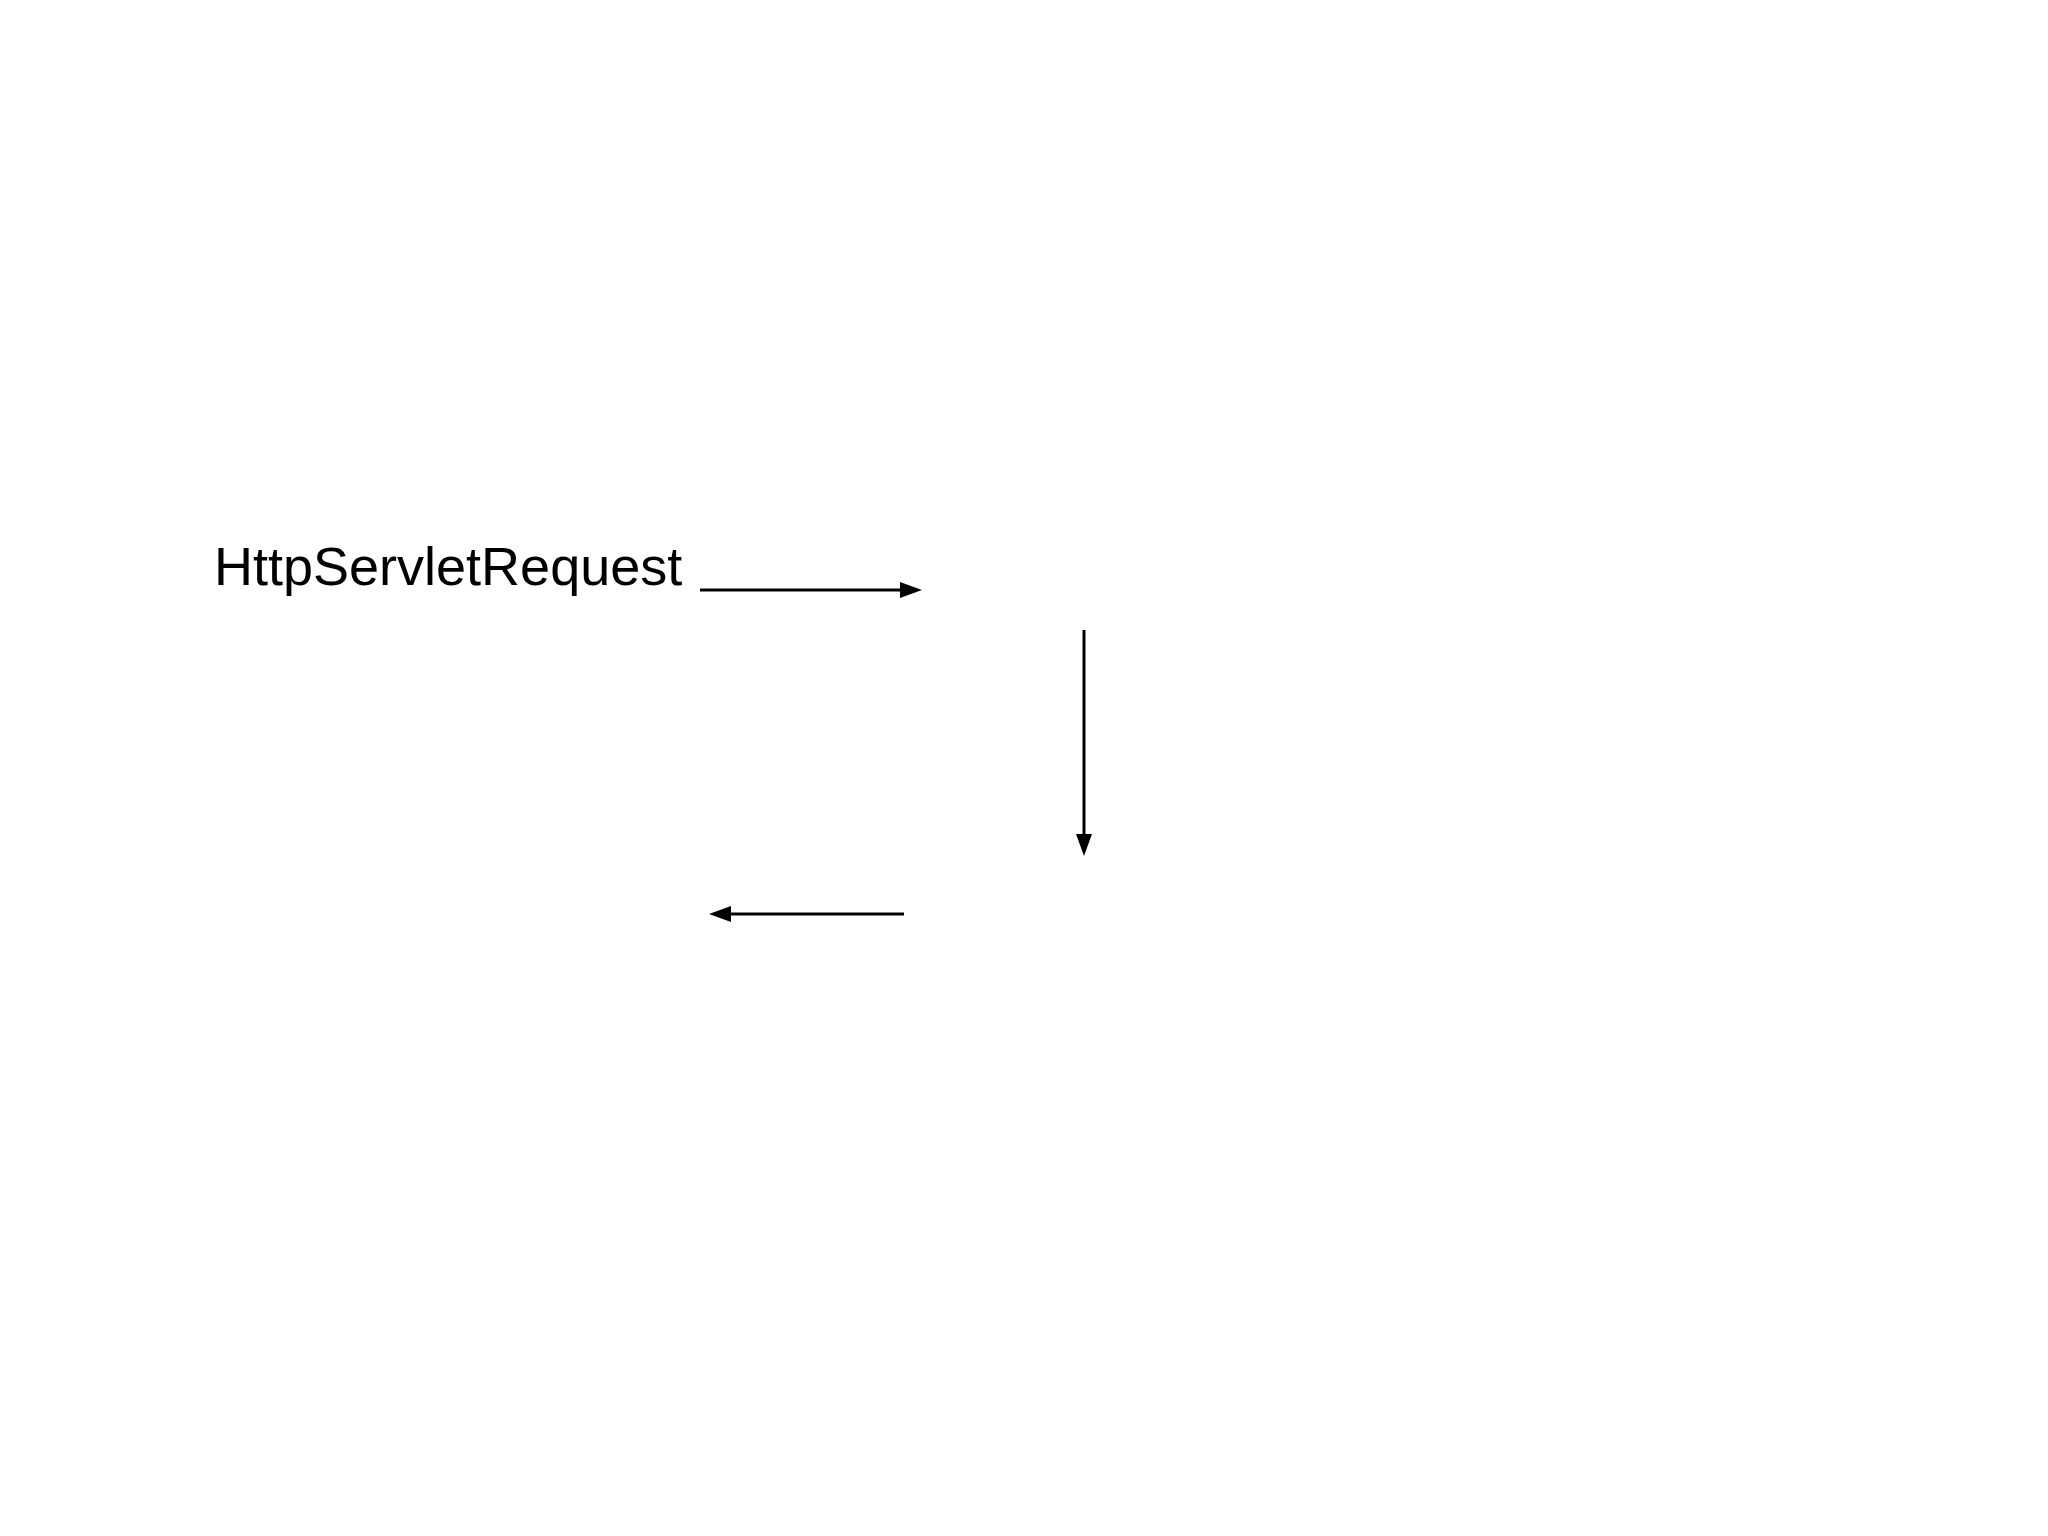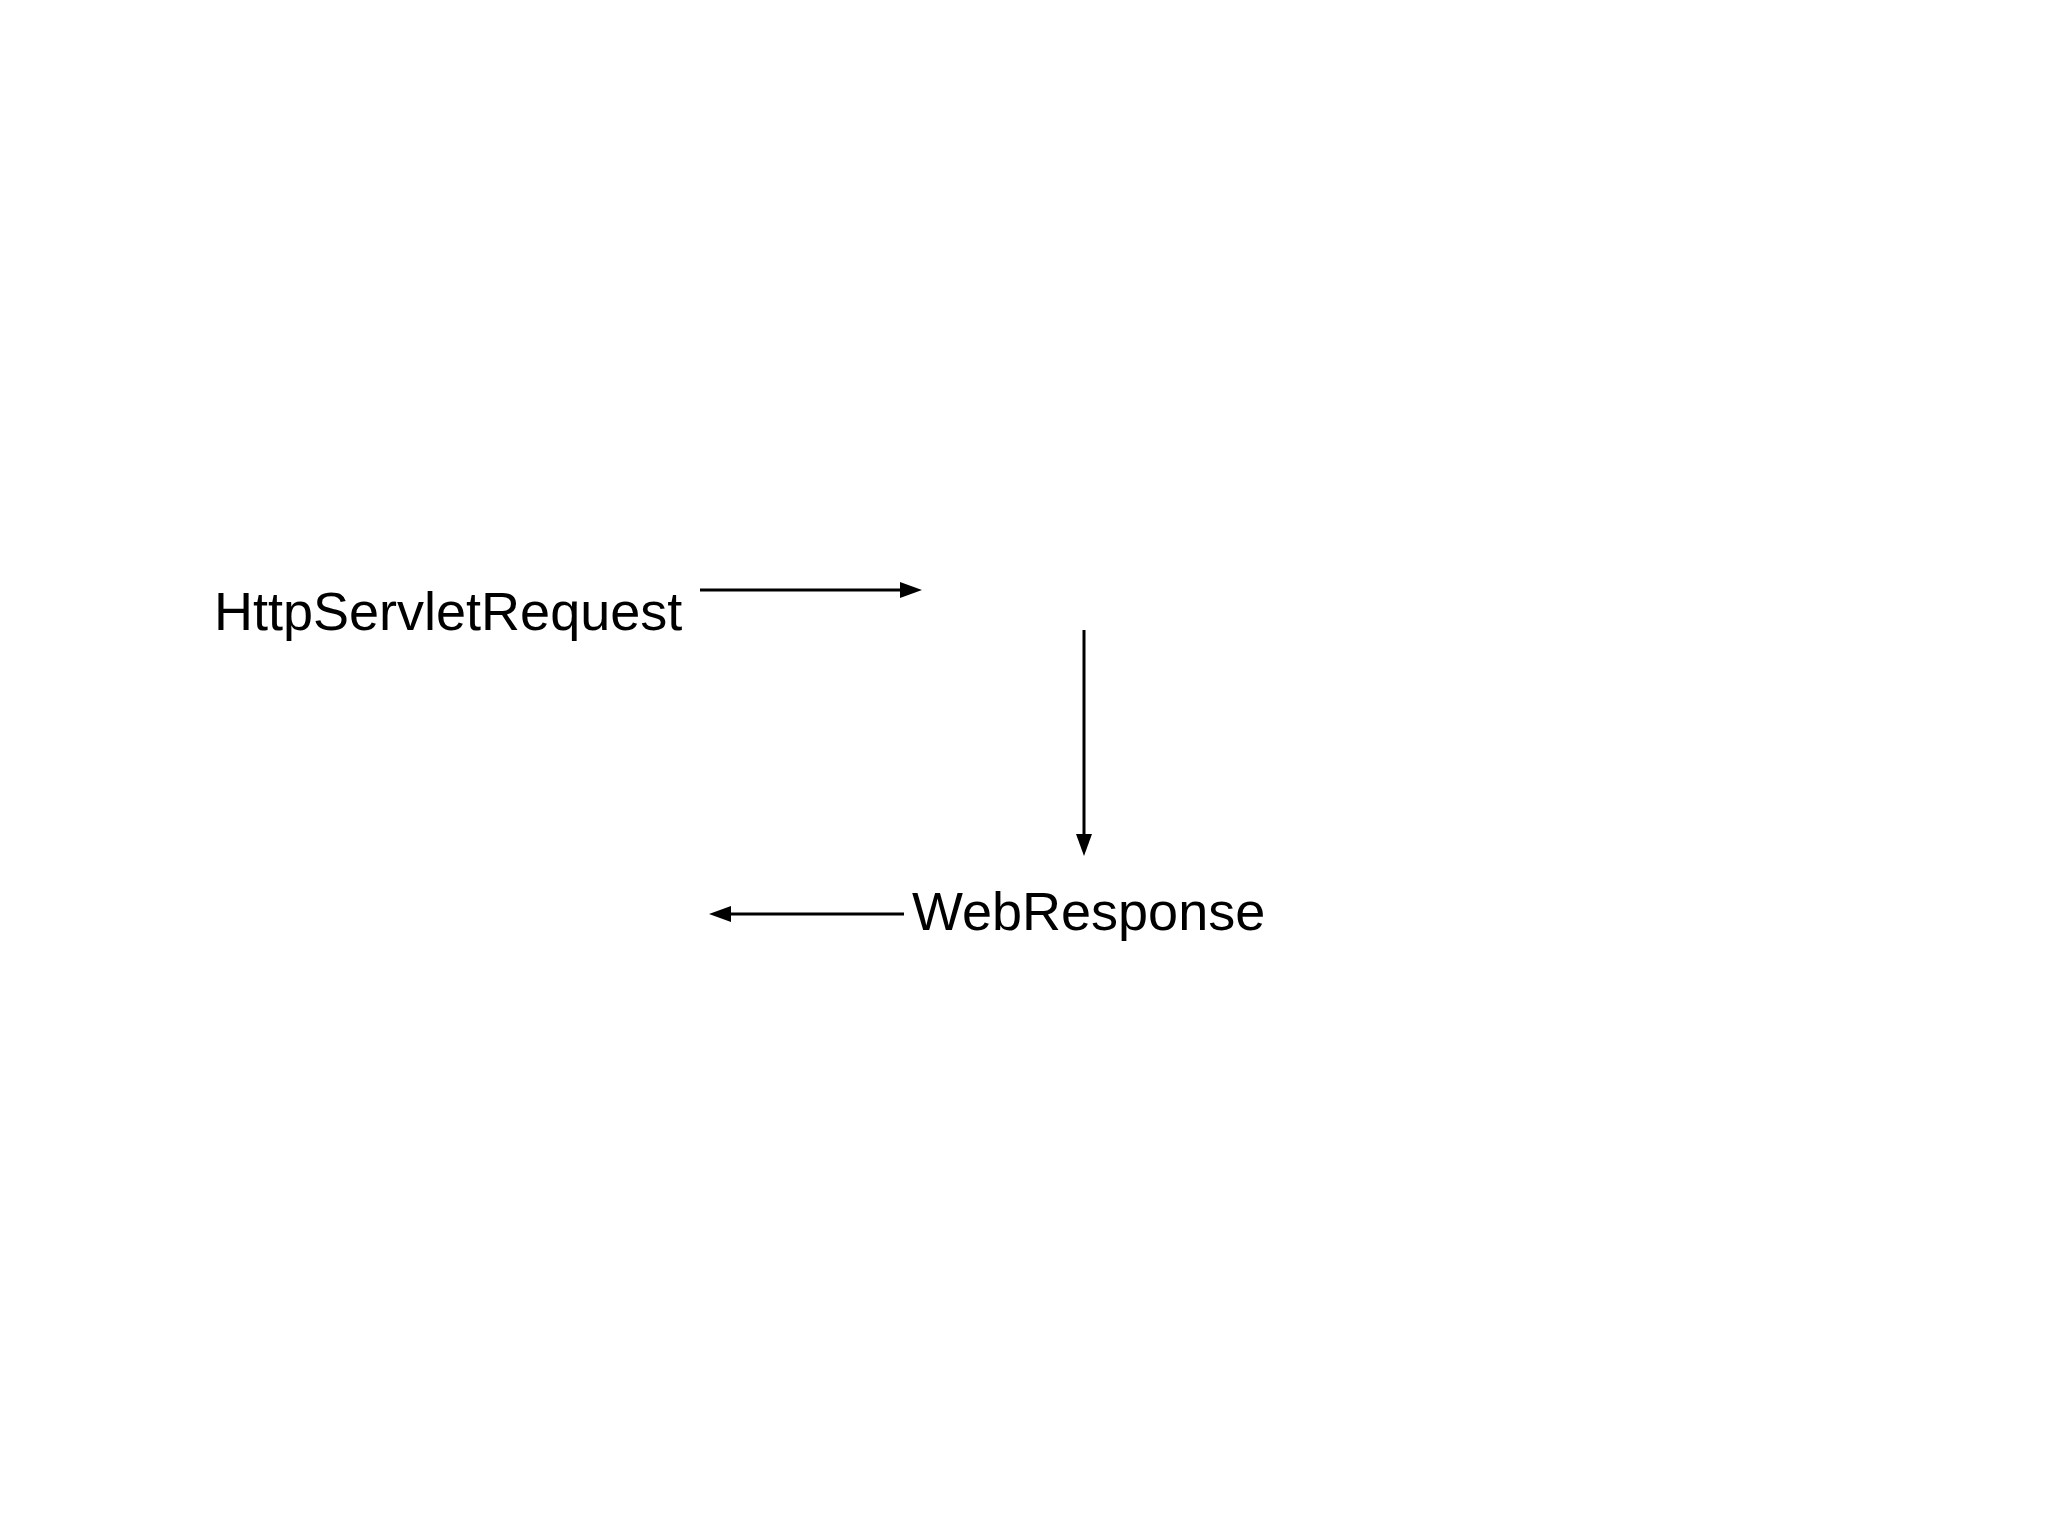--- a/index.html
+++ b/index.html
@@ -29,24 +29,23 @@
     top: 0;
     width: 2048px;
     height: 1536px;
   }
 </style>
 </head>
 <body>
 
 <div class="canvas">
 
-  <div class="node-label" style="left: 214px; top: 584px;">HttpServletRequest</div>
+  <div class="node-label" style="left: 214px; top: 539px;">HttpServletRequest</div>
 
 
-  <div class="node-label" style="left: 912px; top: 884px;">WebResponse</div>
 
 
   <svg class="edge-layer" viewBox="0 0 2048 1536">
 
     <g>
       <line x1="700" y1="590" x2="900" y2="590" stroke="#000000" stroke-width="3"></line>
       <polygon points="900,582 922,590 900,598" fill="#000000"></polygon>
     </g>
 
     <g>

